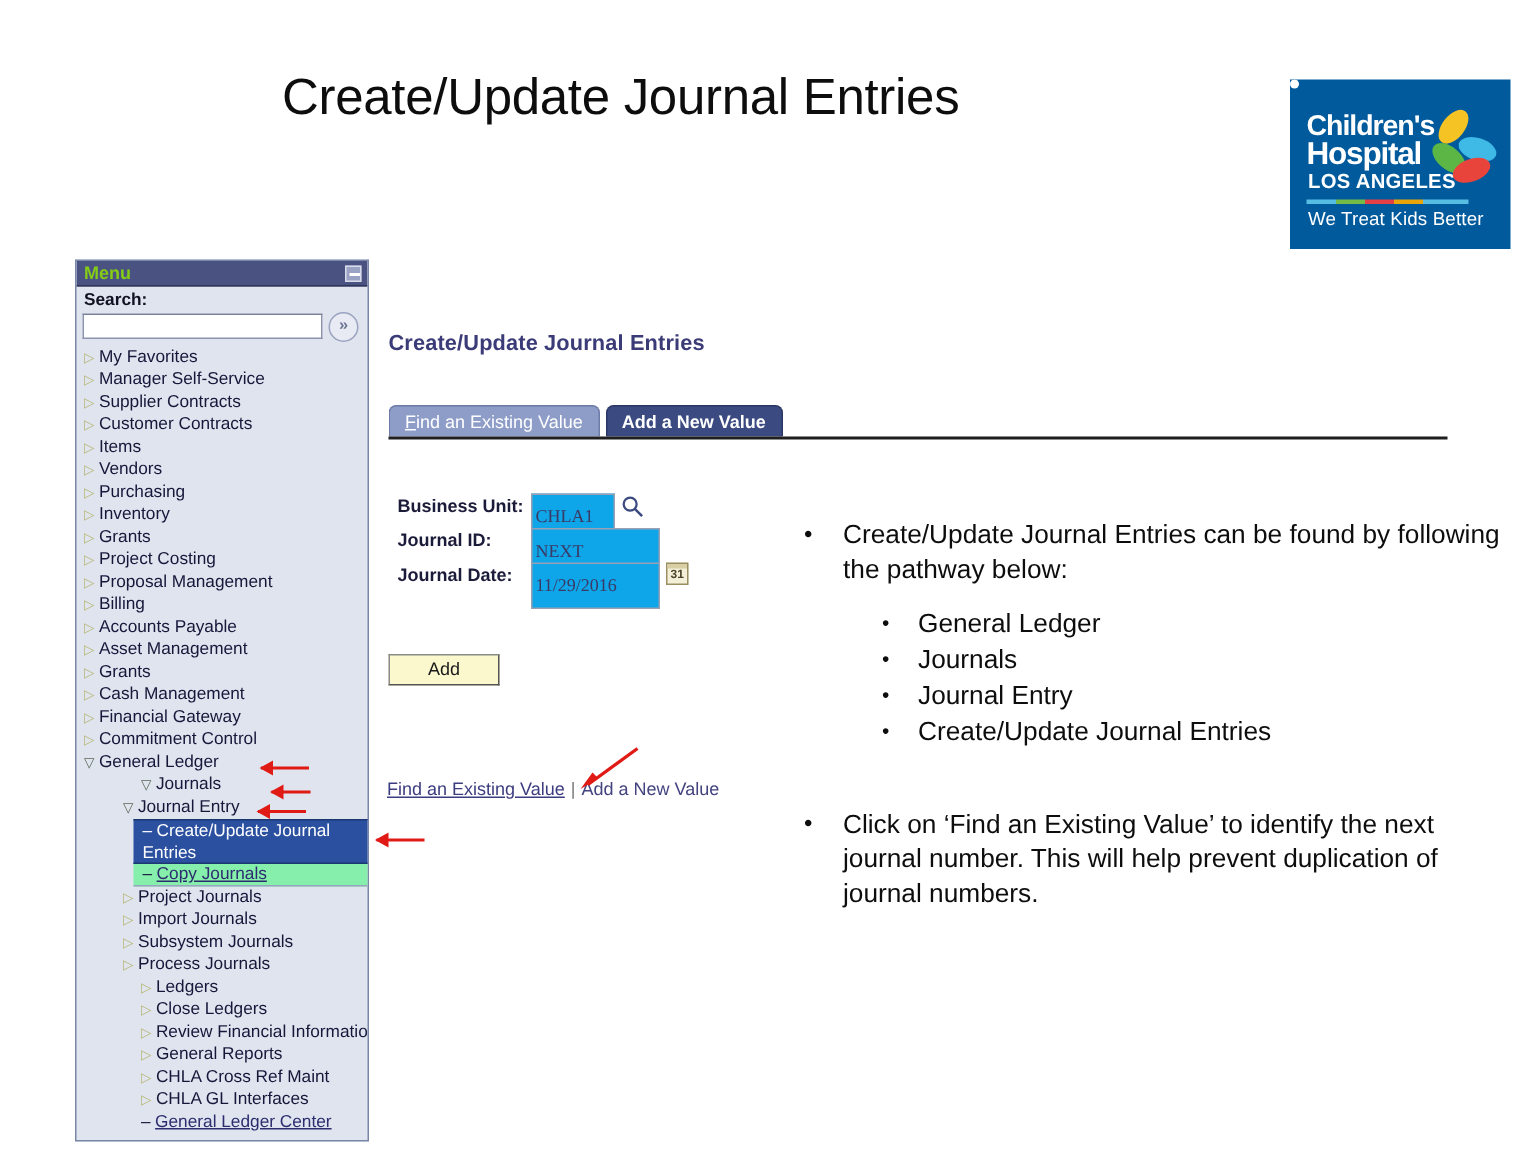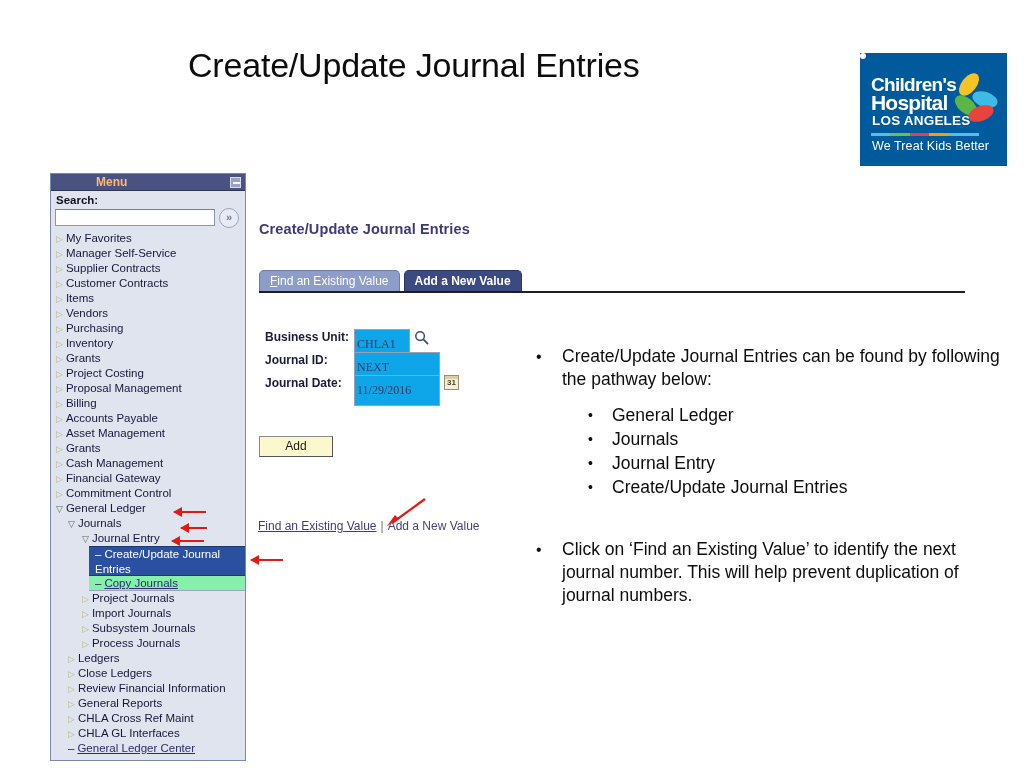--- a/index.html
+++ b/index.html
@@ -87,23 +87,22 @@
     color: #1a1a3d;
   }
   #menu-header {
     height: 17px;
     background: #4a5282;
     border-bottom: 1px solid #2e3558;
     position: relative;
   }
   #menu-header .m-title {
     position: absolute; left: 5px; top: 1px;
-    color: #fdba74; font-weight: bold; font-size: 12px;
+    color: #84cc16; font-weight: bold; font-size: 12px;
     font-family: "Liberation Sans", sans-serif;
-    margin-left: 40px;
   }
   #menu-header .m-minimize {
     position: absolute; right: 4px; top: 3px;
     width: 11px; height: 11px;
     background: #9aa3c4;
     border: 1px solid #d8dcea;
   }
   #menu-header .m-minimize::after {
     content: ""; position: absolute;
     left: 2px; top: 4px; width: 7px; height: 2px; background: #ffffff;
@@ -140,21 +139,21 @@
     white-space: nowrap;
     font-size: 11.5px;
     color: #17173a;
   }
   .mi .arrow {
     color: #b9b87a; font-size: 9px; margin-right: 3px;
   }
   .mi .arrow-open { color: #5a6a55; font-size: 9px; margin-right: 3px; }
   .mi .dash { color: #17173a; margin-right: 3px; }
   .mi.lvl0 { padding-left: 5px; }
-  .mi.lvl1 { padding-left: 17px; }
+  .mi.lvl1 { padding-left: 17px; margin-left: 26px; }
   .mi.lvl2 { padding-left: 31px; }
   .mi.lvl3 { padding-left: 45px; }
   .mi.link span.lbl { text-decoration: underline; color: #2c2c6e; }
   .mi.selected {
     background: #2b50a0;
     color: #ffffff;
     height: 30px; line-height: 15px;
     border-top: 1px solid #1b3872;
     border-bottom: 1px solid #1b3872;
     padding-top: 0px;

